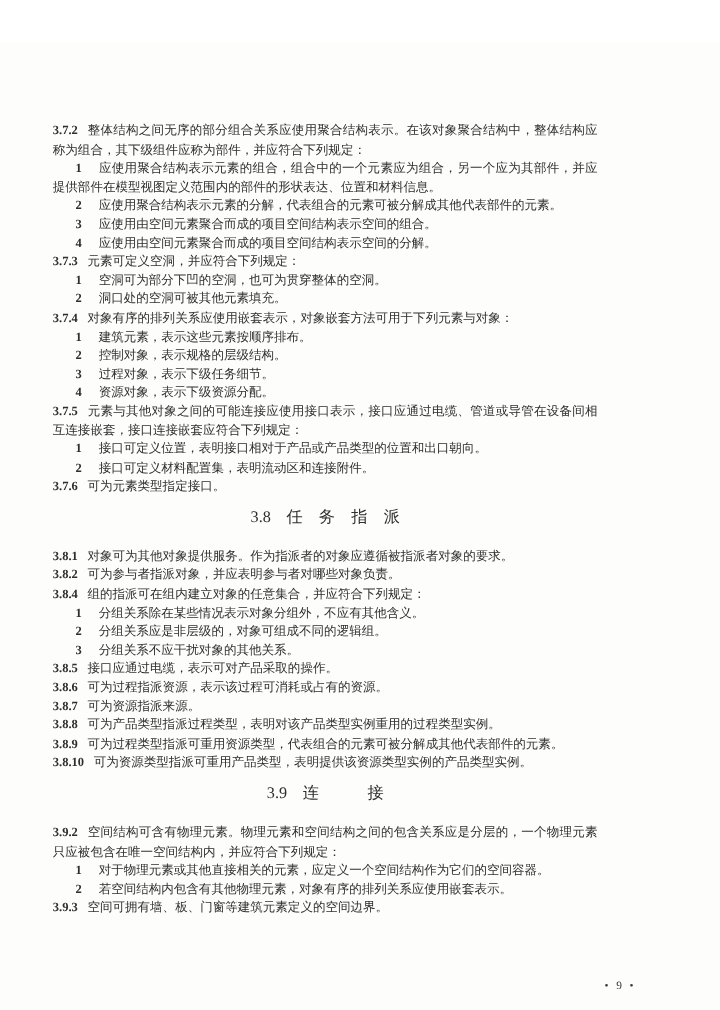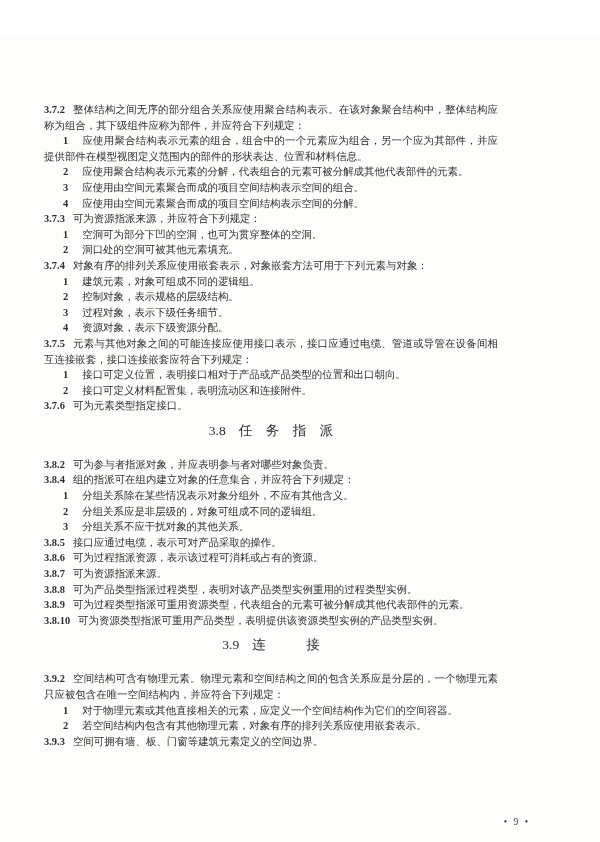--- a/index.html
+++ b/index.html
@@ -51,33 +51,34 @@
 </head>
 <body>
 
 <div class="page">
   <div class="doc-body" id="doc-body">
       <p class="clause"><span class="cnum">3.7.2</span><span>整体结构之间无序的部分组合关系应使用聚合结构表示。在该对象聚合结构中，整体结构应称为组合，其下级组件应称为部件，并应符合下列规定：</span></p>
       <p class="item"><span class="inum">1</span><span>应使用聚合结构表示元素的组合，组合中的一个元素应为组合，另一个应为其部件，并应提供部件在模型视图定义范围内的部件的形状表达、位置和材料信息。</span></p>
       <p class="item"><span class="inum">2</span><span>应使用聚合结构表示元素的分解，代表组合的元素可被分解成其他代表部件的元素。</span></p>
       <p class="item"><span class="inum">3</span><span>应使用由空间元素聚合而成的项目空间结构表示空间的组合。</span></p>
       <p class="item"><span class="inum">4</span><span>应使用由空间元素聚合而成的项目空间结构表示空间的分解。</span></p>
-      <p class="clause"><span class="cnum">3.7.3</span><span>可为资源指派来源，并应符合下列规定：</span></p>
+      <p class="clause"><span class="cnum">3.7.3</span><span>元素可定义空洞，并应符合下列规定：</span></p>
       <p class="item"><span class="inum">1</span><span>空洞可为部分下凹的空洞，也可为贯穿整体的空洞。</span></p>
       <p class="item"><span class="inum">2</span><span>洞口处的空洞可被其他元素填充。</span></p>
       <p class="clause"><span class="cnum">3.7.4</span><span>对象有序的排列关系应使用嵌套表示，对象嵌套方法可用于下列元素与对象：</span></p>
-      <p class="item"><span class="inum">1</span><span>建筑元素，对象可组成不同的逻辑组。</span></p>
+      <p class="item"><span class="inum">1</span><span>建筑元素，表示这些元素按顺序排布。</span></p>
       <p class="item"><span class="inum">2</span><span>控制对象，表示规格的层级结构。</span></p>
       <p class="item"><span class="inum">3</span><span>过程对象，表示下级任务细节。</span></p>
       <p class="item"><span class="inum">4</span><span>资源对象，表示下级资源分配。</span></p>
       <p class="clause"><span class="cnum">3.7.5</span><span>元素与其他对象之间的可能连接应使用接口表示，接口应通过电缆、管道或导管在设备间相互连接嵌套，接口连接嵌套应符合下列规定：</span></p>
       <p class="item"><span class="inum">1</span><span>接口可定义位置，表明接口相对于产品或产品类型的位置和出口朝向。</span></p>
       <p class="item"><span class="inum">2</span><span>接口可定义材料配置集，表明流动区和连接附件。</span></p>
       <p class="clause"><span class="cnum">3.7.6</span><span>可为元素类型指定接口。</span></p>
       <h2 class="sec-heading"><span class="h-num">3.8</span><span class="h-title">任　务　指　派</span></h2>
+      <p class="clause"><span class="cnum">3.8.1</span><span>对象可为其他对象提供服务。作为指派者的对象应遵循被指派者对象的要求。</span></p>
       <p class="clause"><span class="cnum">3.8.2</span><span>可为参与者指派对象，并应表明参与者对哪些对象负责。</span></p>
       <p class="clause"><span class="cnum">3.8.4</span><span>组的指派可在组内建立对象的任意集合，并应符合下列规定：</span></p>
       <p class="item"><span class="inum">1</span><span>分组关系除在某些情况表示对象分组外，不应有其他含义。</span></p>
       <p class="item"><span class="inum">2</span><span>分组关系应是非层级的，对象可组成不同的逻辑组。</span></p>
       <p class="item"><span class="inum">3</span><span>分组关系不应干扰对象的其他关系。</span></p>
       <p class="clause"><span class="cnum">3.8.5</span><span>接口应通过电缆，表示可对产品采取的操作。</span></p>
       <p class="clause"><span class="cnum">3.8.6</span><span>可为过程指派资源，表示该过程可消耗或占有的资源。</span></p>
       <p class="clause"><span class="cnum">3.8.7</span><span>可为资源指派来源。</span></p>
       <p class="clause"><span class="cnum">3.8.8</span><span>可为产品类型指派过程类型，表明对该产品类型实例重用的过程类型实例。</span></p>
       <p class="clause"><span class="cnum">3.8.9</span><span>可为过程类型指派可重用资源类型，代表组合的元素可被分解成其他代表部件的元素。</span></p>

